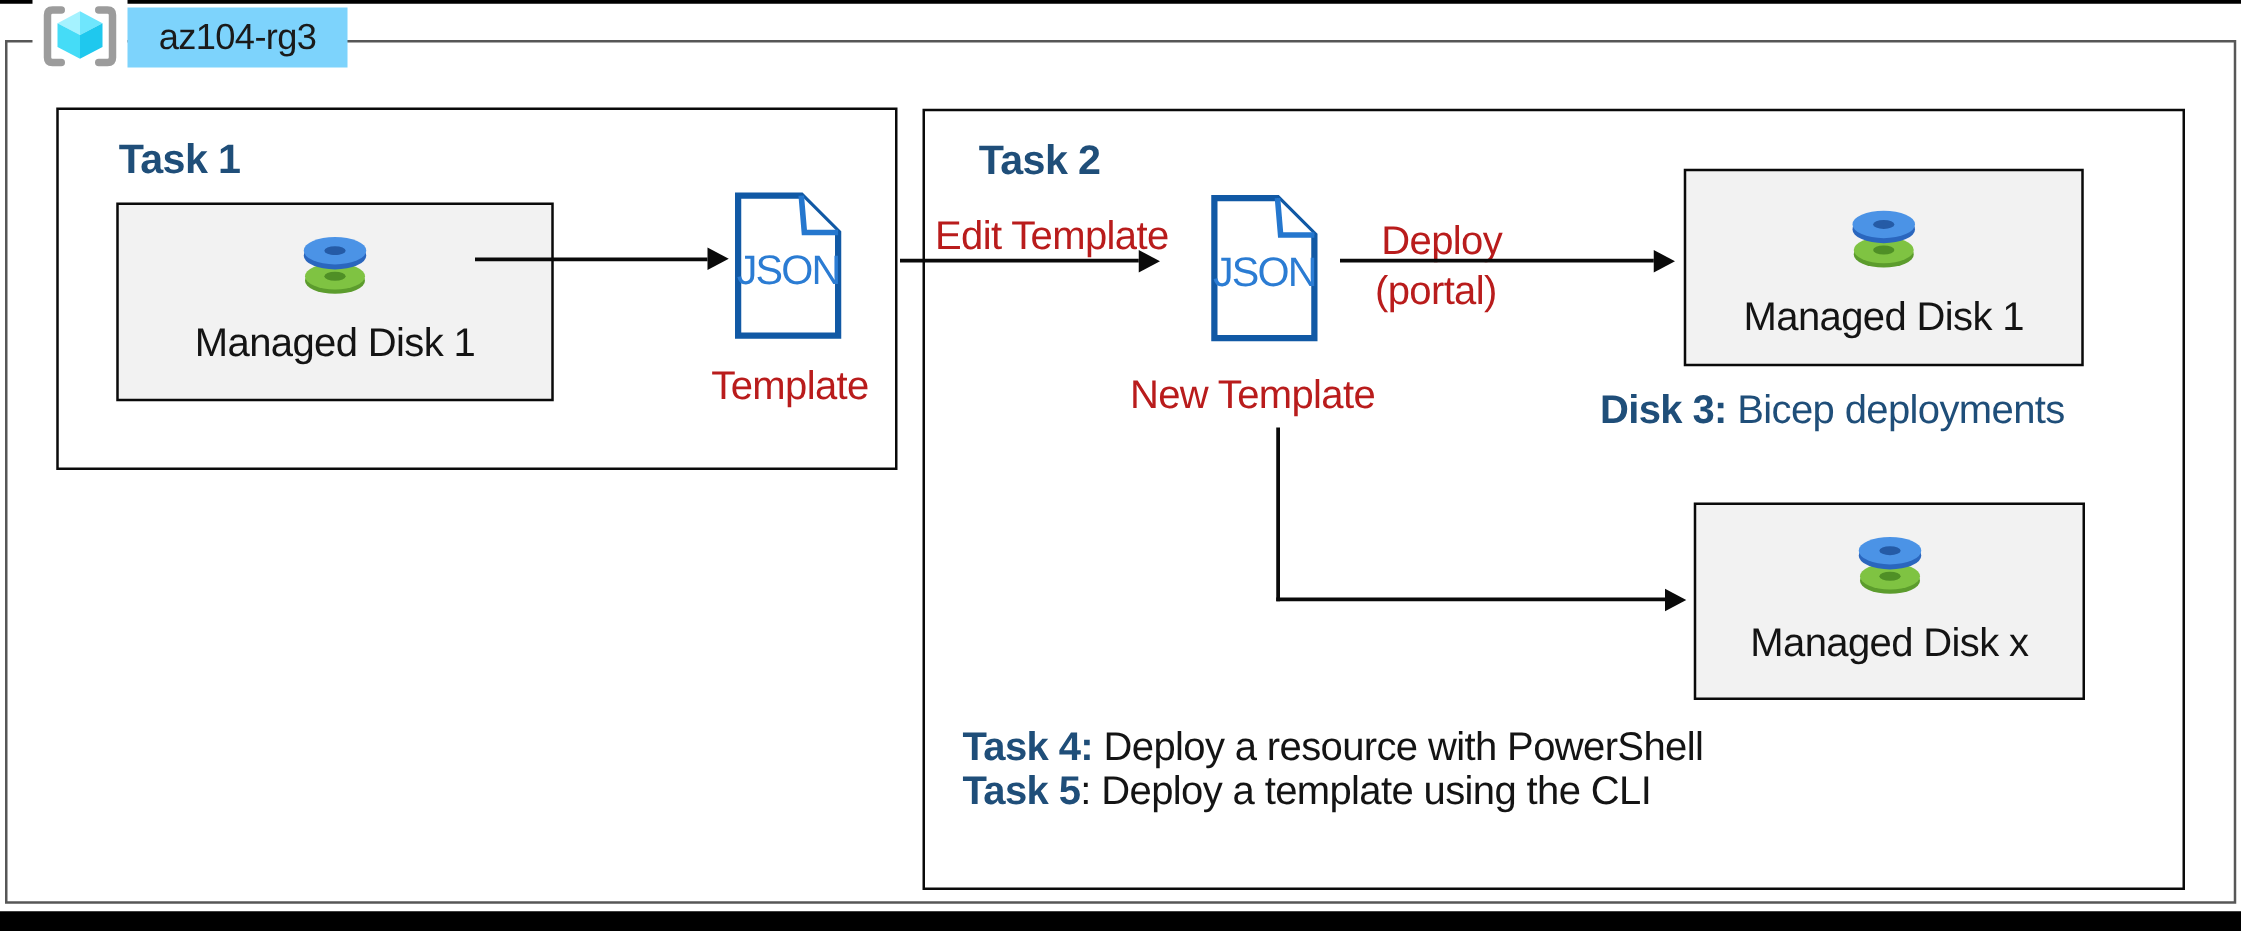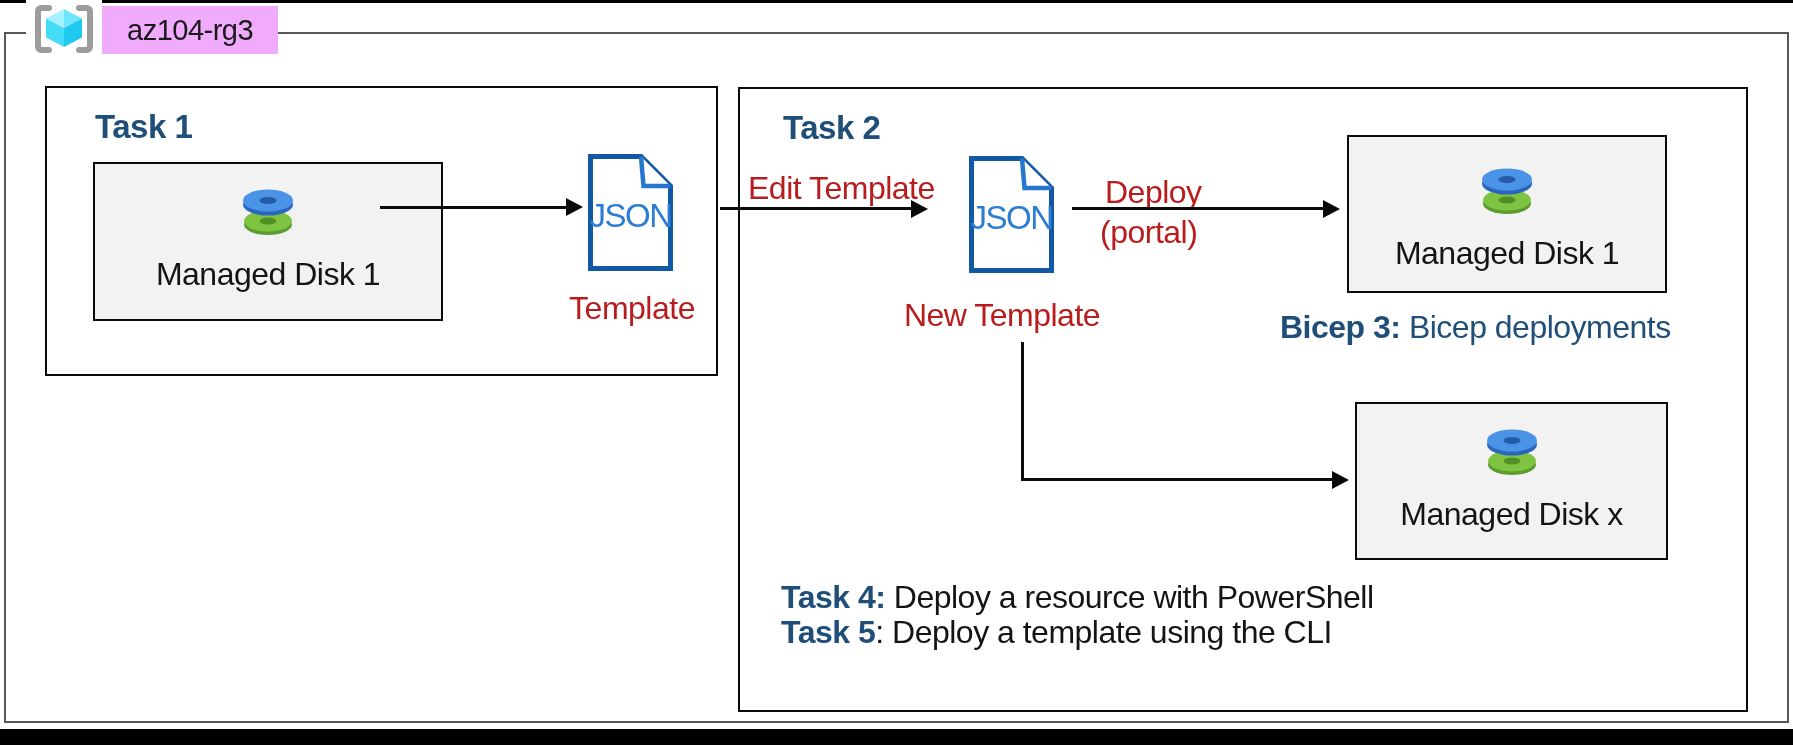--- a/index.html
+++ b/index.html
@@ -9,21 +9,21 @@
   }
   .bar{position:absolute;left:0;width:1793px;background:#000;}
   .bar.top{top:0;height:3px;}
   .bar.bottom{top:729px;height:16px;}
 
   .rg-frame{position:absolute;left:4px;top:32px;width:1785px;height:691px;
     border:2px solid var(--frame-gray,#575757);box-sizing:border-box;}
 
   .rg-icon-wrap{position:absolute;left:26px;top:0;width:76px;height:58px;background:#fff;
     display:flex;align-items:center;justify-content:center;}
-  .rg-label{position:absolute;left:102px;top:6px;width:176px;height:48px;background:#f0abfc;
+  .rg-label{position:absolute;left:102px;top:6px;width:176px;height:48px;background:#7dd3fc;
     display:flex;align-items:center;padding-left:25px;box-sizing:border-box;
     font-size:29px;color:#1a1a1a;letter-spacing:-0.5px;}
 
   .tbox{position:absolute;background:#fff;border:2px solid #0a0a0a;box-sizing:border-box;}
   .task1-box{left:45px;top:86px;width:673px;height:290px;}
   .task2-box{left:738px;top:87px;width:1010px;height:625px;}
 
   .task-title{position:absolute;font-size:33px;font-weight:bold;
     color:var(--accent-blue,#1F4E79);letter-spacing:-0.5px;line-height:1;}
   .task1-title{left:95px;top:110px;}
@@ -54,21 +54,21 @@
   .edit-template-label{left:748px;top:172px;}
   .deploy-label{left:1105px;top:176px;}
   .portal-label{left:1100px;top:216px;}
 
   .task3-line{position:absolute;left:1280px;top:310px;font-size:32px;letter-spacing:-0.5px;
     line-height:1.1;color:var(--accent-blue,#1F4E79);}
   .task3-line .tbold{font-weight:bold;}
 
   .task-list{position:absolute;left:770px;top:580px;font-size:32px;letter-spacing:-0.5px;
     line-height:35px;color:#141414;}
-  .task-list .tbold{font-weight:bold;color:var(--accent-blue,#1F4E79);margin-left:11px;}
+  .task-list .tbold{font-weight:bold;color:var(--accent-blue,#1F4E79);}
 </style>
 </head>
 <body>
 
 <div class="canvas">
 
   <div class="bar top"></div>
   <div class="bar bottom"></div>
 
   <div class="rg-frame"></div>
@@ -138,21 +138,21 @@
       <ellipse cx="28" cy="36.5" rx="24" ry="10.5" fill="#5C9C2D"></ellipse>
       <ellipse cx="28" cy="33" rx="24" ry="10.5" fill="#7FC342"></ellipse>
       <ellipse cx="28" cy="33" rx="8.5" ry="3.6" fill="#4F8F26"></ellipse>
       <ellipse cx="28" cy="16.5" rx="25" ry="11" fill="#2A66BE"></ellipse>
       <ellipse cx="28" cy="12.5" rx="25" ry="11" fill="#4B93E6"></ellipse>
       <ellipse cx="28" cy="12.5" rx="8.5" ry="3.6" fill="#255BA6"></ellipse>
     </svg>
     <div class="disk-label">Managed Disk 1</div>
   </div>
 
-  <div class="task3-line"><span class="tbold">Bicep 3:</span><span> Bicep deployments</span></div>
+  <div class="task3-line"><span class="tbold">Disk 3:</span><span> Bicep deployments</span></div>
 
   <div class="vline" style="left:1021px;top:342px;height:139px;"></div>
   <div class="hline" style="left:1021px;top:478px;width:311px;"></div>
   <div class="ahead-r" style="left:1332px;top:471px;"></div>
 
   <div class="disk-box disk-box-3">
     <svg width="56" height="50" viewBox="0 0 56 50" aria-hidden="true">
       <ellipse cx="28" cy="36.5" rx="24" ry="10.5" fill="#5C9C2D"></ellipse>
       <ellipse cx="28" cy="33" rx="24" ry="10.5" fill="#7FC342"></ellipse>
       <ellipse cx="28" cy="33" rx="8.5" ry="3.6" fill="#4F8F26"></ellipse>

